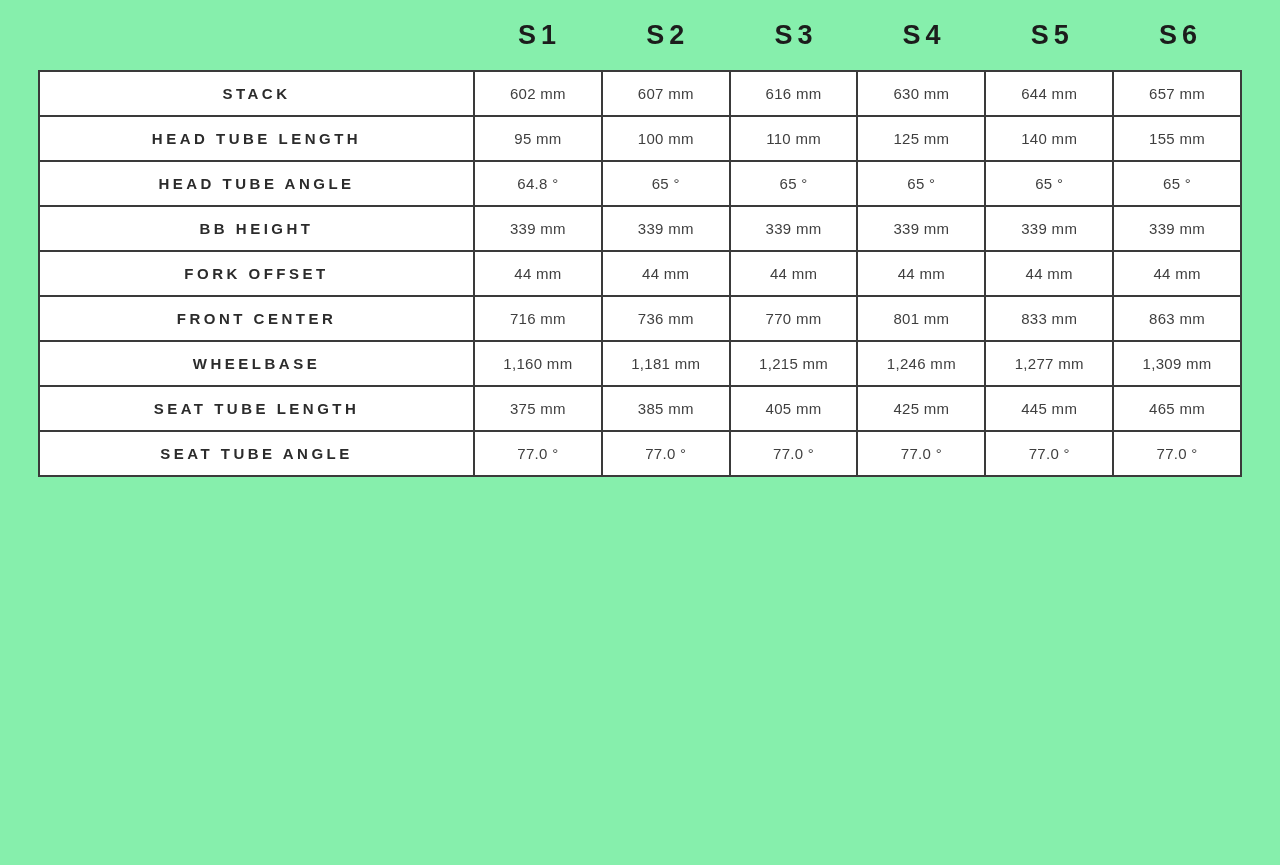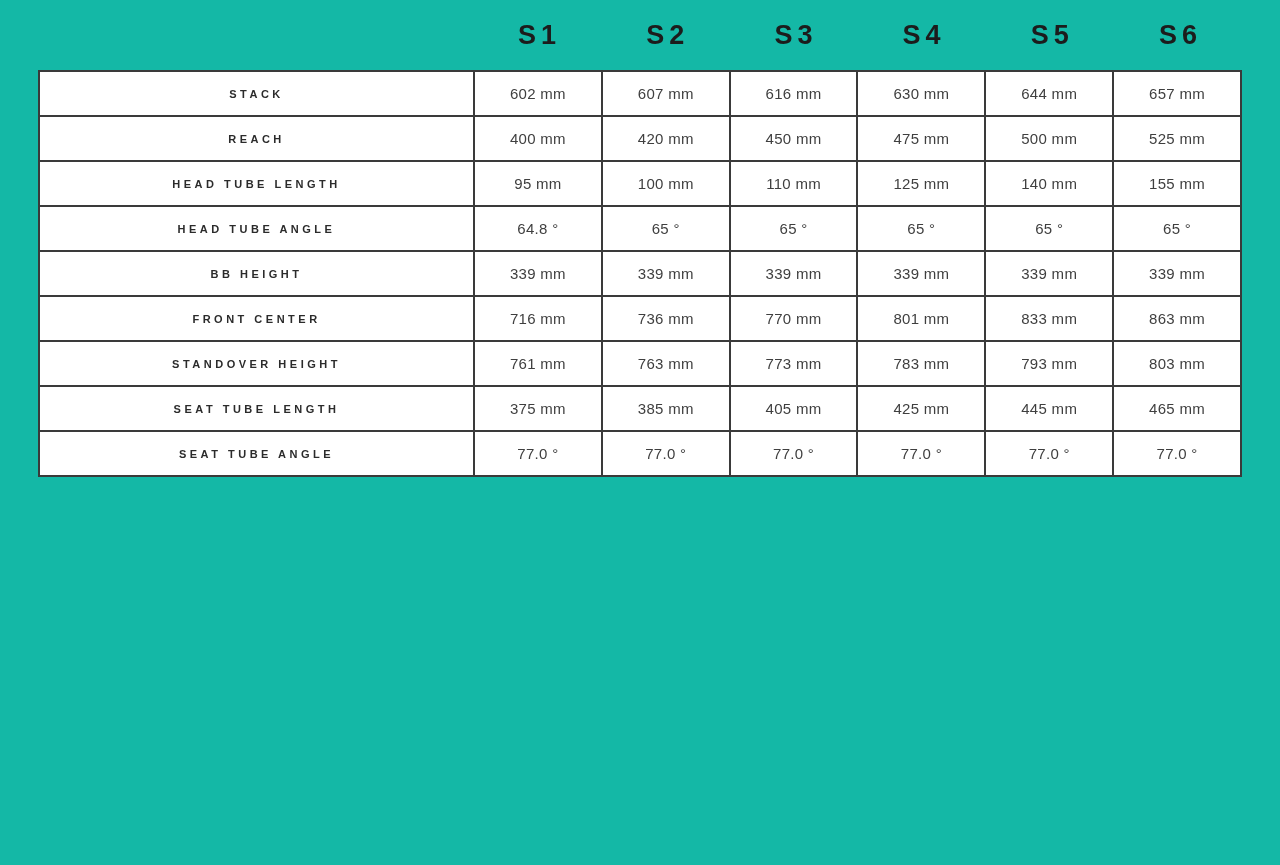--- a/index.html
+++ b/index.html
@@ -8,21 +8,21 @@
     background: #ffffff;
     width: 1280px;
     height: 865px;
     overflow: hidden;
     font-family: "Liberation Sans", sans-serif;
   }
   .page {
     position: relative;
     width: 1280px;
     height: 865px;
-    background: #14b8a6;
+    background: #86efac;
   }
   .size-header-row {
     position: absolute;
     top: 0;
     left: 38px;
     width: 1204px;
     height: 70px;
     display: flex;
     align-items: center;
   }
@@ -52,21 +52,21 @@
     border: 2px solid #3a3a3a;
     height: 43px; 
     text-align: center;
     vertical-align: middle;
     background: #ffffff;
     padding: 0 4px;
     overflow: hidden;
     white-space: nowrap;
   }
   table.geometry-table th.row-label {
-    font-size: 11px;
+    font-size: 15px;
     font-weight: 700;
     letter-spacing: 3.5px;
     color: #2b2b2b;
   }
   table.geometry-table td.value-cell {
     font-size: 15px;
     font-weight: 400;
     letter-spacing: 0.3px;
     color: #3f3f3f;
   }
@@ -102,29 +102,20 @@
     <tr>
           <th class="row-label">STACK</th>
           <td class="value-cell">602 mm</td>
           <td class="value-cell">607 mm</td>
           <td class="value-cell">616 mm</td>
           <td class="value-cell">630 mm</td>
           <td class="value-cell">644 mm</td>
           <td class="value-cell">657 mm</td>
         </tr>
         <tr>
-          <th class="row-label">REACH</th>
-          <td class="value-cell">400 mm</td>
-          <td class="value-cell">420 mm</td>
-          <td class="value-cell">450 mm</td>
-          <td class="value-cell">475 mm</td>
-          <td class="value-cell">500 mm</td>
-          <td class="value-cell">525 mm</td>
-        </tr>
-        <tr>
           <th class="row-label">HEAD TUBE LENGTH</th>
           <td class="value-cell">95 mm</td>
           <td class="value-cell">100 mm</td>
           <td class="value-cell">110 mm</td>
           <td class="value-cell">125 mm</td>
           <td class="value-cell">140 mm</td>
           <td class="value-cell">155 mm</td>
         </tr>
         <tr>
           <th class="row-label">HEAD TUBE ANGLE</th>
@@ -138,36 +129,45 @@
         <tr>
           <th class="row-label">BB HEIGHT</th>
           <td class="value-cell">339 mm</td>
           <td class="value-cell">339 mm</td>
           <td class="value-cell">339 mm</td>
           <td class="value-cell">339 mm</td>
           <td class="value-cell">339 mm</td>
           <td class="value-cell">339 mm</td>
         </tr>
         <tr>
+          <th class="row-label">FORK OFFSET</th>
+          <td class="value-cell">44 mm</td>
+          <td class="value-cell">44 mm</td>
+          <td class="value-cell">44 mm</td>
+          <td class="value-cell">44 mm</td>
+          <td class="value-cell">44 mm</td>
+          <td class="value-cell">44 mm</td>
+        </tr>
+        <tr>
           <th class="row-label">FRONT CENTER</th>
           <td class="value-cell">716 mm</td>
           <td class="value-cell">736 mm</td>
           <td class="value-cell">770 mm</td>
           <td class="value-cell">801 mm</td>
           <td class="value-cell">833 mm</td>
           <td class="value-cell">863 mm</td>
         </tr>
         <tr>
-          <th class="row-label">STANDOVER HEIGHT</th>
-          <td class="value-cell">761 mm</td>
-          <td class="value-cell">763 mm</td>
-          <td class="value-cell">773 mm</td>
-          <td class="value-cell">783 mm</td>
-          <td class="value-cell">793 mm</td>
-          <td class="value-cell">803 mm</td>
+          <th class="row-label">WHEELBASE</th>
+          <td class="value-cell">1,160 mm</td>
+          <td class="value-cell">1,181 mm</td>
+          <td class="value-cell">1,215 mm</td>
+          <td class="value-cell">1,246 mm</td>
+          <td class="value-cell">1,277 mm</td>
+          <td class="value-cell">1,309 mm</td>
         </tr>
         <tr>
           <th class="row-label">SEAT TUBE LENGTH</th>
           <td class="value-cell">375 mm</td>
           <td class="value-cell">385 mm</td>
           <td class="value-cell">405 mm</td>
           <td class="value-cell">425 mm</td>
           <td class="value-cell">445 mm</td>
           <td class="value-cell">465 mm</td>
         </tr>

